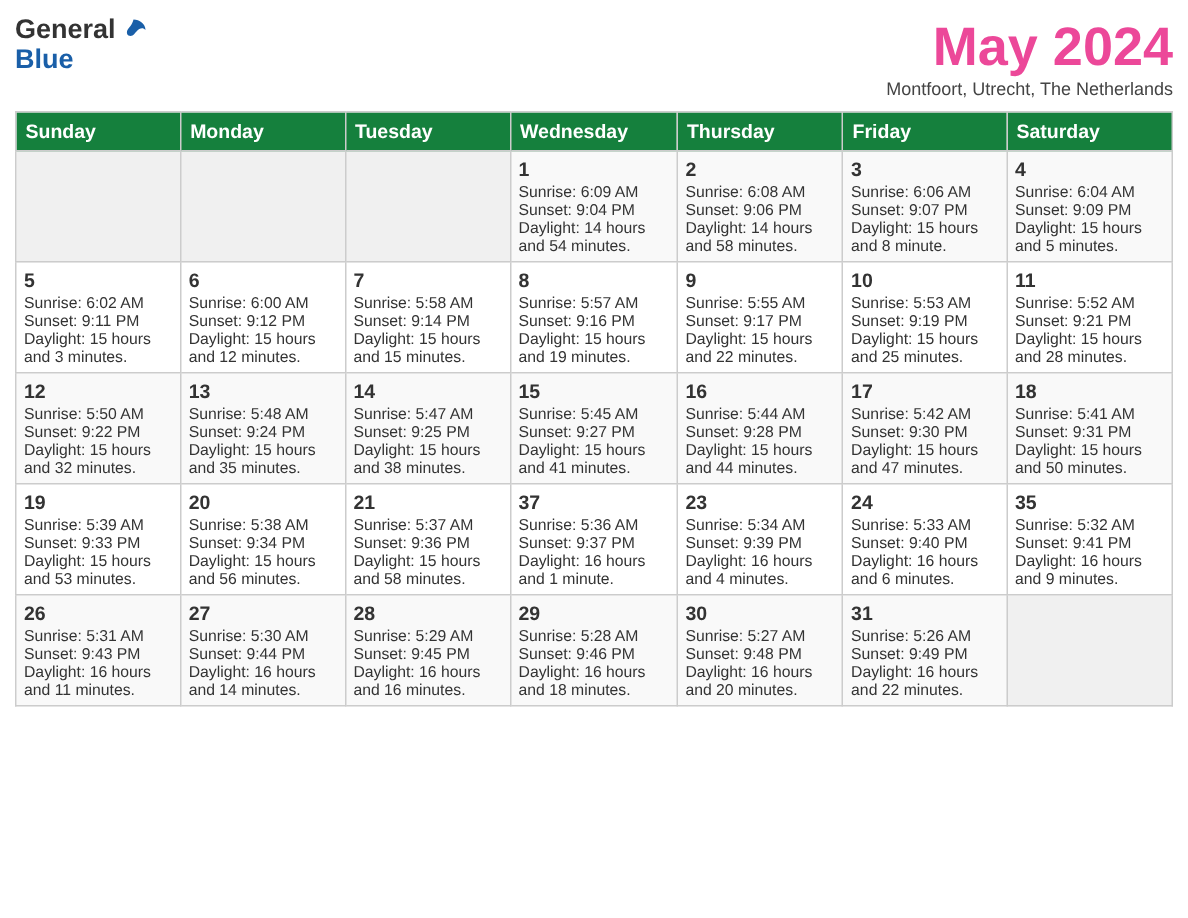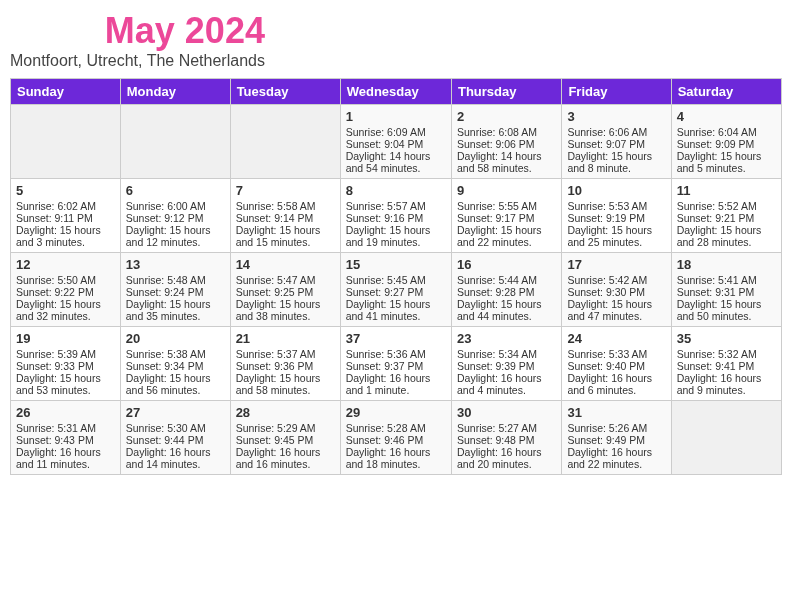--- a/index.html
+++ b/index.html
@@ -42,29 +42,29 @@
     }
     .title-area {
       text-align: right;
     }
     .month-title {
       font-size: 36px;
       font-weight: bold;
       color: #ec4899;
     }
     .subtitle {
-      font-size: 16px;
+      font-size: 12px;
       color: #444;
     }
     .calendar {
       width: 100%;
       border-collapse: collapse;
     }
     .calendar th {
-      background: #6d28d9;
+      background: #15803d;
       color: #fff;
       font-size: 13px;
       font-weight: bold;
       padding: 5px 6px;
       border: 1px solid #ccc;
       text-align: left;
     }
     .calendar td {
       border: 1px solid #ccc;
       vertical-align: top;
@@ -88,20 +88,31 @@
       display: block;
     }
     .empty-cell {
       background: #f0f0f0 !important;
     }
   </style>
 </head>
 <body>
 
 <div class="header">
+  <div class="logo">
+    <div class="logo-text">
+      <span style="display:flex;align-items:center;">
+        <span class="logo-general">General</span>
+        <svg class="logo-icon" viewBox="0 0 20 20">
+          <path d="M10 3 C14 3 18 6 18 10 C16 8 14 9 12 11 C11 12 10 14 8 14 C6 14 5 12 6 10 C7 8 9 7 10 3Z" fill="#1a5fa8"></path>
+        </svg>
+      </span>
+      <span class="logo-blue">Blue</span>
+    </div>
+  </div>
   <div class="title-area">
     <div class="month-title">May 2024</div>
     <div class="subtitle">Montfoort, Utrecht, The Netherlands</div>
   </div>
 </div>
 
 <table class="calendar">
   <thead>
     <tr>
     <th>Sunday</th>

